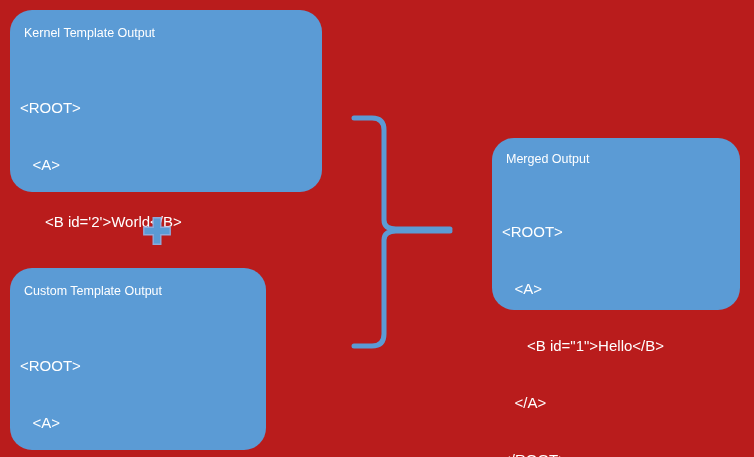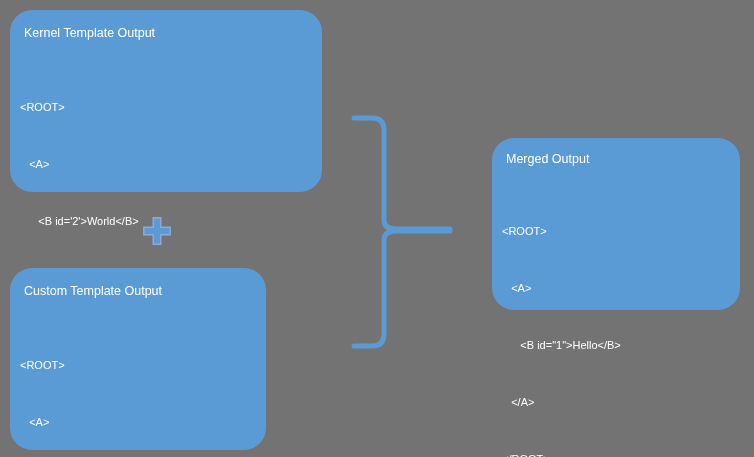--- a/index.html
+++ b/index.html
@@ -7,40 +7,40 @@
     padding: 0;
     background: #ffffff;
   }
   body {
     font-family: "Liberation Sans", sans-serif;
   }
   #canvas {
     position: relative;
     width: 754px;
     height: 457px;
-    background: #737373;
+    background: #b91c1c;
     overflow: hidden;
   }
   .box {
     position: absolute;
     background: #5B9BD5;
     border-radius: 22px;
     color: #ffffff;
     box-sizing: border-box;
   }
   .box-title {
     position: absolute;
     font-size: 12.5px;
     line-height: 14px;
     color: #ffffff;
     white-space: pre;
   }
   .box-code {
     position: absolute;
-    font-size: 11px;
+    font-size: 15px;
     line-height: 19px;
     color: #ffffff;
     white-space: pre;
     font-family: "Liberation Sans", sans-serif;
   }
   .code-line {
     white-space: pre;
     display: block;
   }
 

